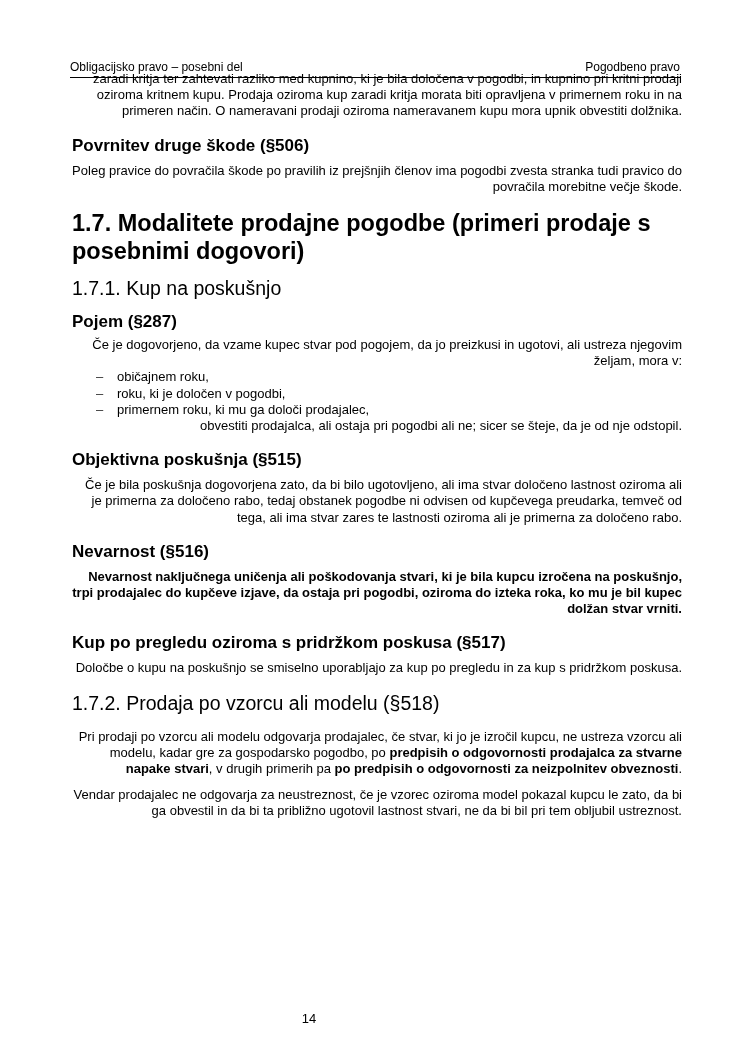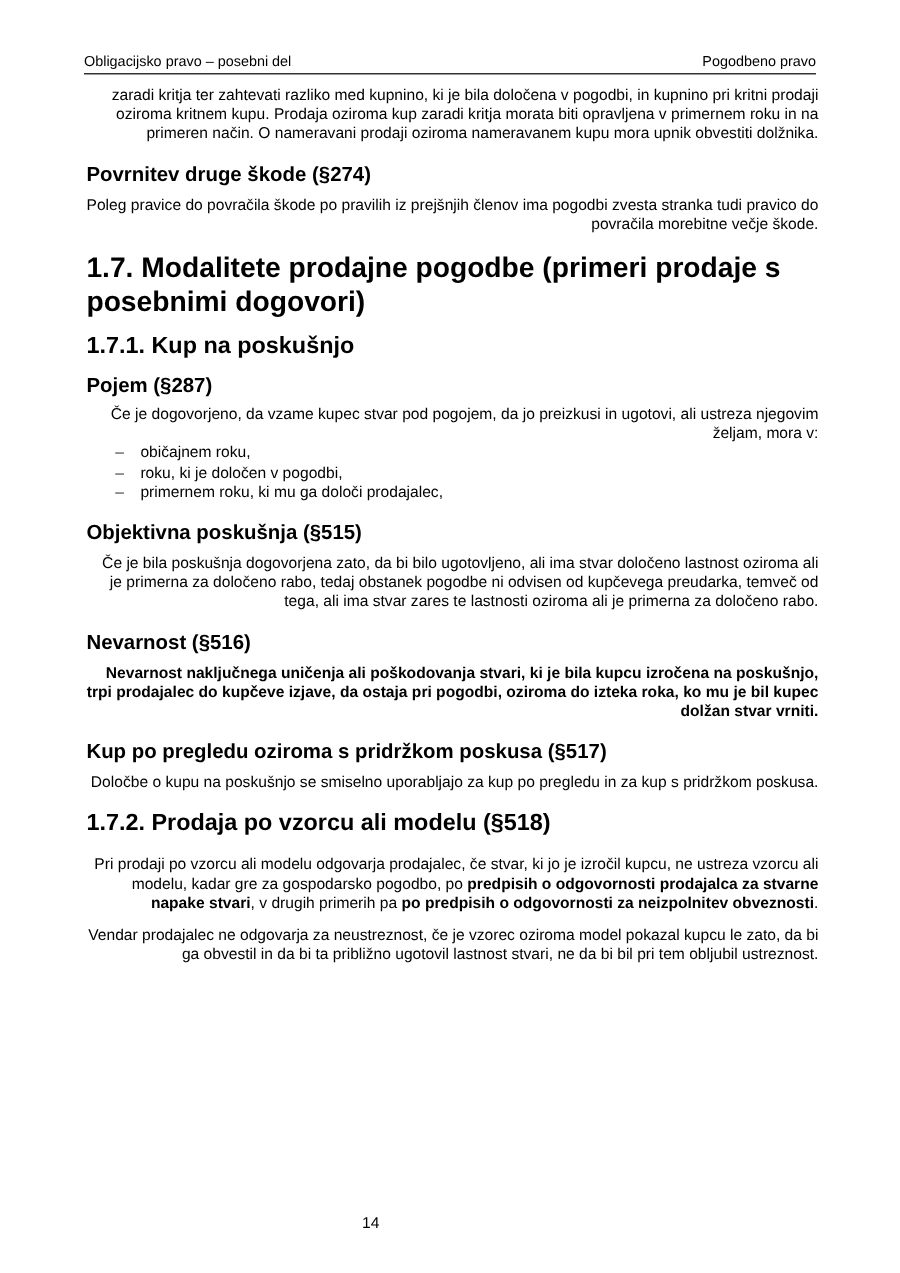--- a/index.html
+++ b/index.html
@@ -1,57 +1,58 @@
 <!DOCTYPE html>
 <html><head>
   <meta charset="utf-8">
   <style>
     html, body { margin: 0; padding: 0; background: #ffffff; }
     body { width: 750px; height: 1061px; position: relative; overflow: hidden;
            font-family: "Liberation Sans", sans-serif; color: #000; }
-    .header { position: absolute; left: 70px; top: 44px; width: 610px; height: 17px;
+    .header { position: absolute; left: 70px; top: 60px; width: 610px; height: 17px;
               border-bottom: 1px solid #000; font-size: 12px; }
     .header .left { position: absolute; left: 0; top: 0; }
     .header .right { position: absolute; right: 0; top: 0; }
     .content { position: absolute; left: 72px; top: 71px; width: 610px; }
     p { margin: 0; font-size: 13px; line-height: 16.2px; text-align: right; }
     .gap { margin-top: 10px; }
     h3 { margin: 0; font-size: 17px; font-weight: bold; line-height: 20px; }
     h1 { margin: 0; font-size: 23.5px; font-weight: bold; line-height: 28px; }
-    h2 { margin: 0; font-size: 19.5px; font-weight: bold; line-height: 24px; }
+    h2 { margin: 0; font-size: 19.5px; font-weight: normal; line-height: 24px; }
     ul.dash { list-style: none; margin: 0; padding: 0 0 0 24px; font-size: 13px; line-height: 16.2px; }
     ul.dash li { position: relative; padding-left: 21px; }
     ul.dash li::before { content: "\2013"; position: absolute; left: 0; top: 0; color: #333; }
     .footer { position: absolute; left: 0; width: 618px; top: 1011px; text-align: center; font-size: 13px; }
   </style>
 </head>
 <body>
 
 <div class="header">
   <span class="left">Obligacijsko pravo – posebni del</span>
   <span class="right">Pogodbeno pravo</span>
 </div>
 
 <div class="content">
   <p>zaradi kritja ter zahtevati razliko med kupnino, ki je bila določena v pogodbi, in kupnino pri kritni prodaji oziroma kritnem kupu. Prodaja oziroma kup zaradi kritja morata biti opravljena v primernem roku in na primeren način. O nameravani prodaji oziroma nameravanem kupu mora upnik obvestiti dolžnika.</p>
 
-  <h3 style="margin-top:16px;">Povrnitev druge škode (§274)</h3>
+  <h3 style="margin-top:16px;">Povrnitev druge škode (§506)</h3>
   <p style="margin-top:7px;">Poleg pravice do povračila škode po pravilih iz prejšnjih členov ima pogodbi zvesta stranka tudi pravico do povračila morebitne večje škode.</p>
 
   <h1 style="margin-top:14px;">1.7. Modalitete prodajne pogodbe (primeri prodaje s posebnimi dogovori)</h1>
 
   <h2 style="margin-top:11px;">1.7.1. Kup na poskušnjo</h2>
 
   <h3 style="margin-top:12px;">Pojem (§287)</h3>
   <p style="margin-top:5px;">Če je dogovorjeno, da vzame kupec stvar pod pogojem, da jo preizkusi in ugotovi, ali ustreza njegovim željam, mora v:</p>
   <ul class="dash">
     <li>običajnem roku,</li>
     <li>roku, ki je določen v pogodbi,</li>
     <li>primernem roku, ki mu ga določi prodajalec,</li>
   </ul>
+  <p>obvestiti prodajalca, ali ostaja pri pogodbi ali ne; sicer se šteje, da je od nje odstopil.</p>
 
   <h3 style="margin-top:16px;">Objektivna poskušnja (§515)</h3>
   <p style="margin-top:7px;">Če je bila poskušnja dogovorjena zato, da bi bilo ugotovljeno, ali ima stvar določeno lastnost oziroma ali je primerna za določeno rabo, tedaj obstanek pogodbe ni odvisen od kupčevega preudarka, temveč od tega, ali ima stvar zares te lastnosti oziroma ali je primerna za določeno rabo.</p>
 
   <h3 style="margin-top:16px;">Nevarnost (§516)</h3>
   <p style="margin-top:7px;font-weight:bold;">Nevarnost naključnega uničenja ali poškodovanja stvari, ki je bila kupcu izročena na poskušnjo, trpi prodajalec do kupčeve izjave, da ostaja pri pogodbi, oziroma do izteka roka, ko mu je bil kupec dolžan stvar vrniti.</p>
 
   <h3 style="margin-top:16px;">Kup po pregledu oziroma s pridržkom poskusa (§517)</h3>
   <p style="margin-top:7px;">Določbe o kupu na poskušnjo se smiselno uporabljajo za kup po pregledu in za kup s pridržkom poskusa.</p>
 

